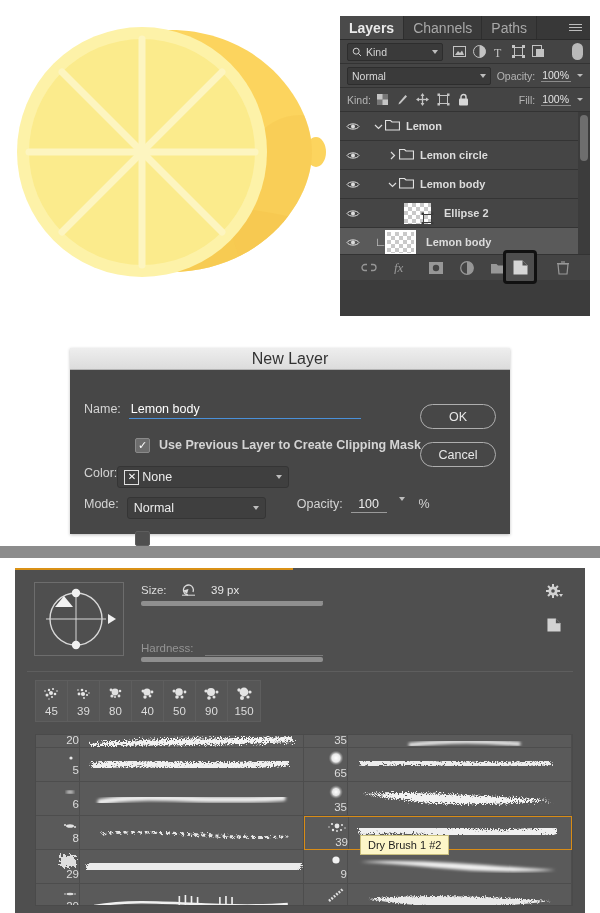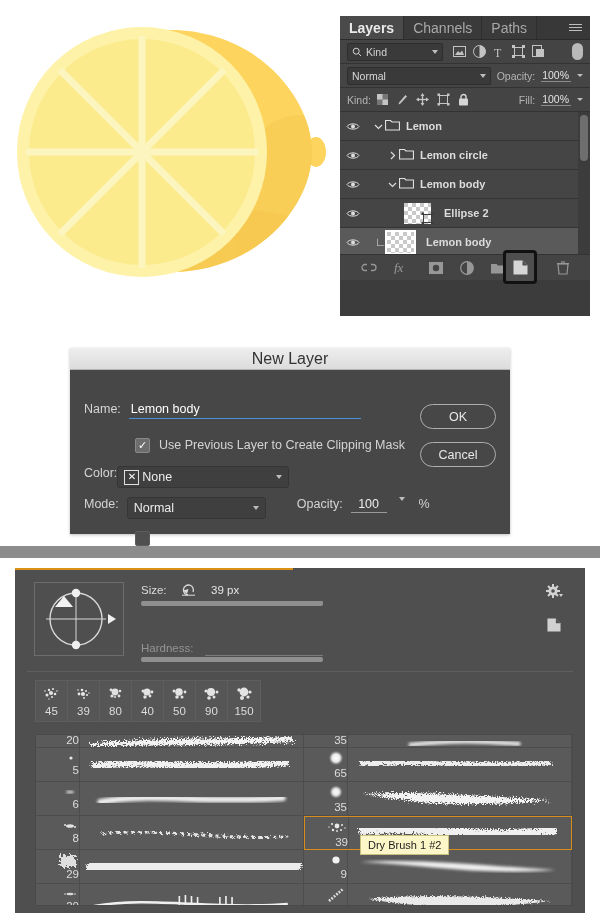--- a/index.html
+++ b/index.html
@@ -465,21 +465,21 @@
 
     <div class="frow" style="left:14px;top:32px;gap:8px;">
       <span class="dlg-lab">Name:</span>
       <span style="position:relative;display:inline-block;">
         <input class="name-input" type="text" value="Lemon body" style="">
       </span>
     </div>
 
     <div class="frow" style="left:65px;top:68px;gap:9px;">
       <span class="chkbox">✓</span>
-      <span class="dlg-lab" style="font-weight:normal;">Use Previous Layer to Create Clipping Mask</span>
+      <span class="dlg-lab" style="font-weight:bold;">Use Previous Layer to Create Clipping Mask</span>
     </div>
 
     <div class="frow" style="left:14px;top:96px;gap:0;">
       <span class="dlg-lab">Color:</span>
       <span class="dsel" style="width:158px;">
         <span class="xbox">✕</span>
         <span>None</span>
         <span class="chev" style="margin-left:auto"></span>
       </span>
     </div>

